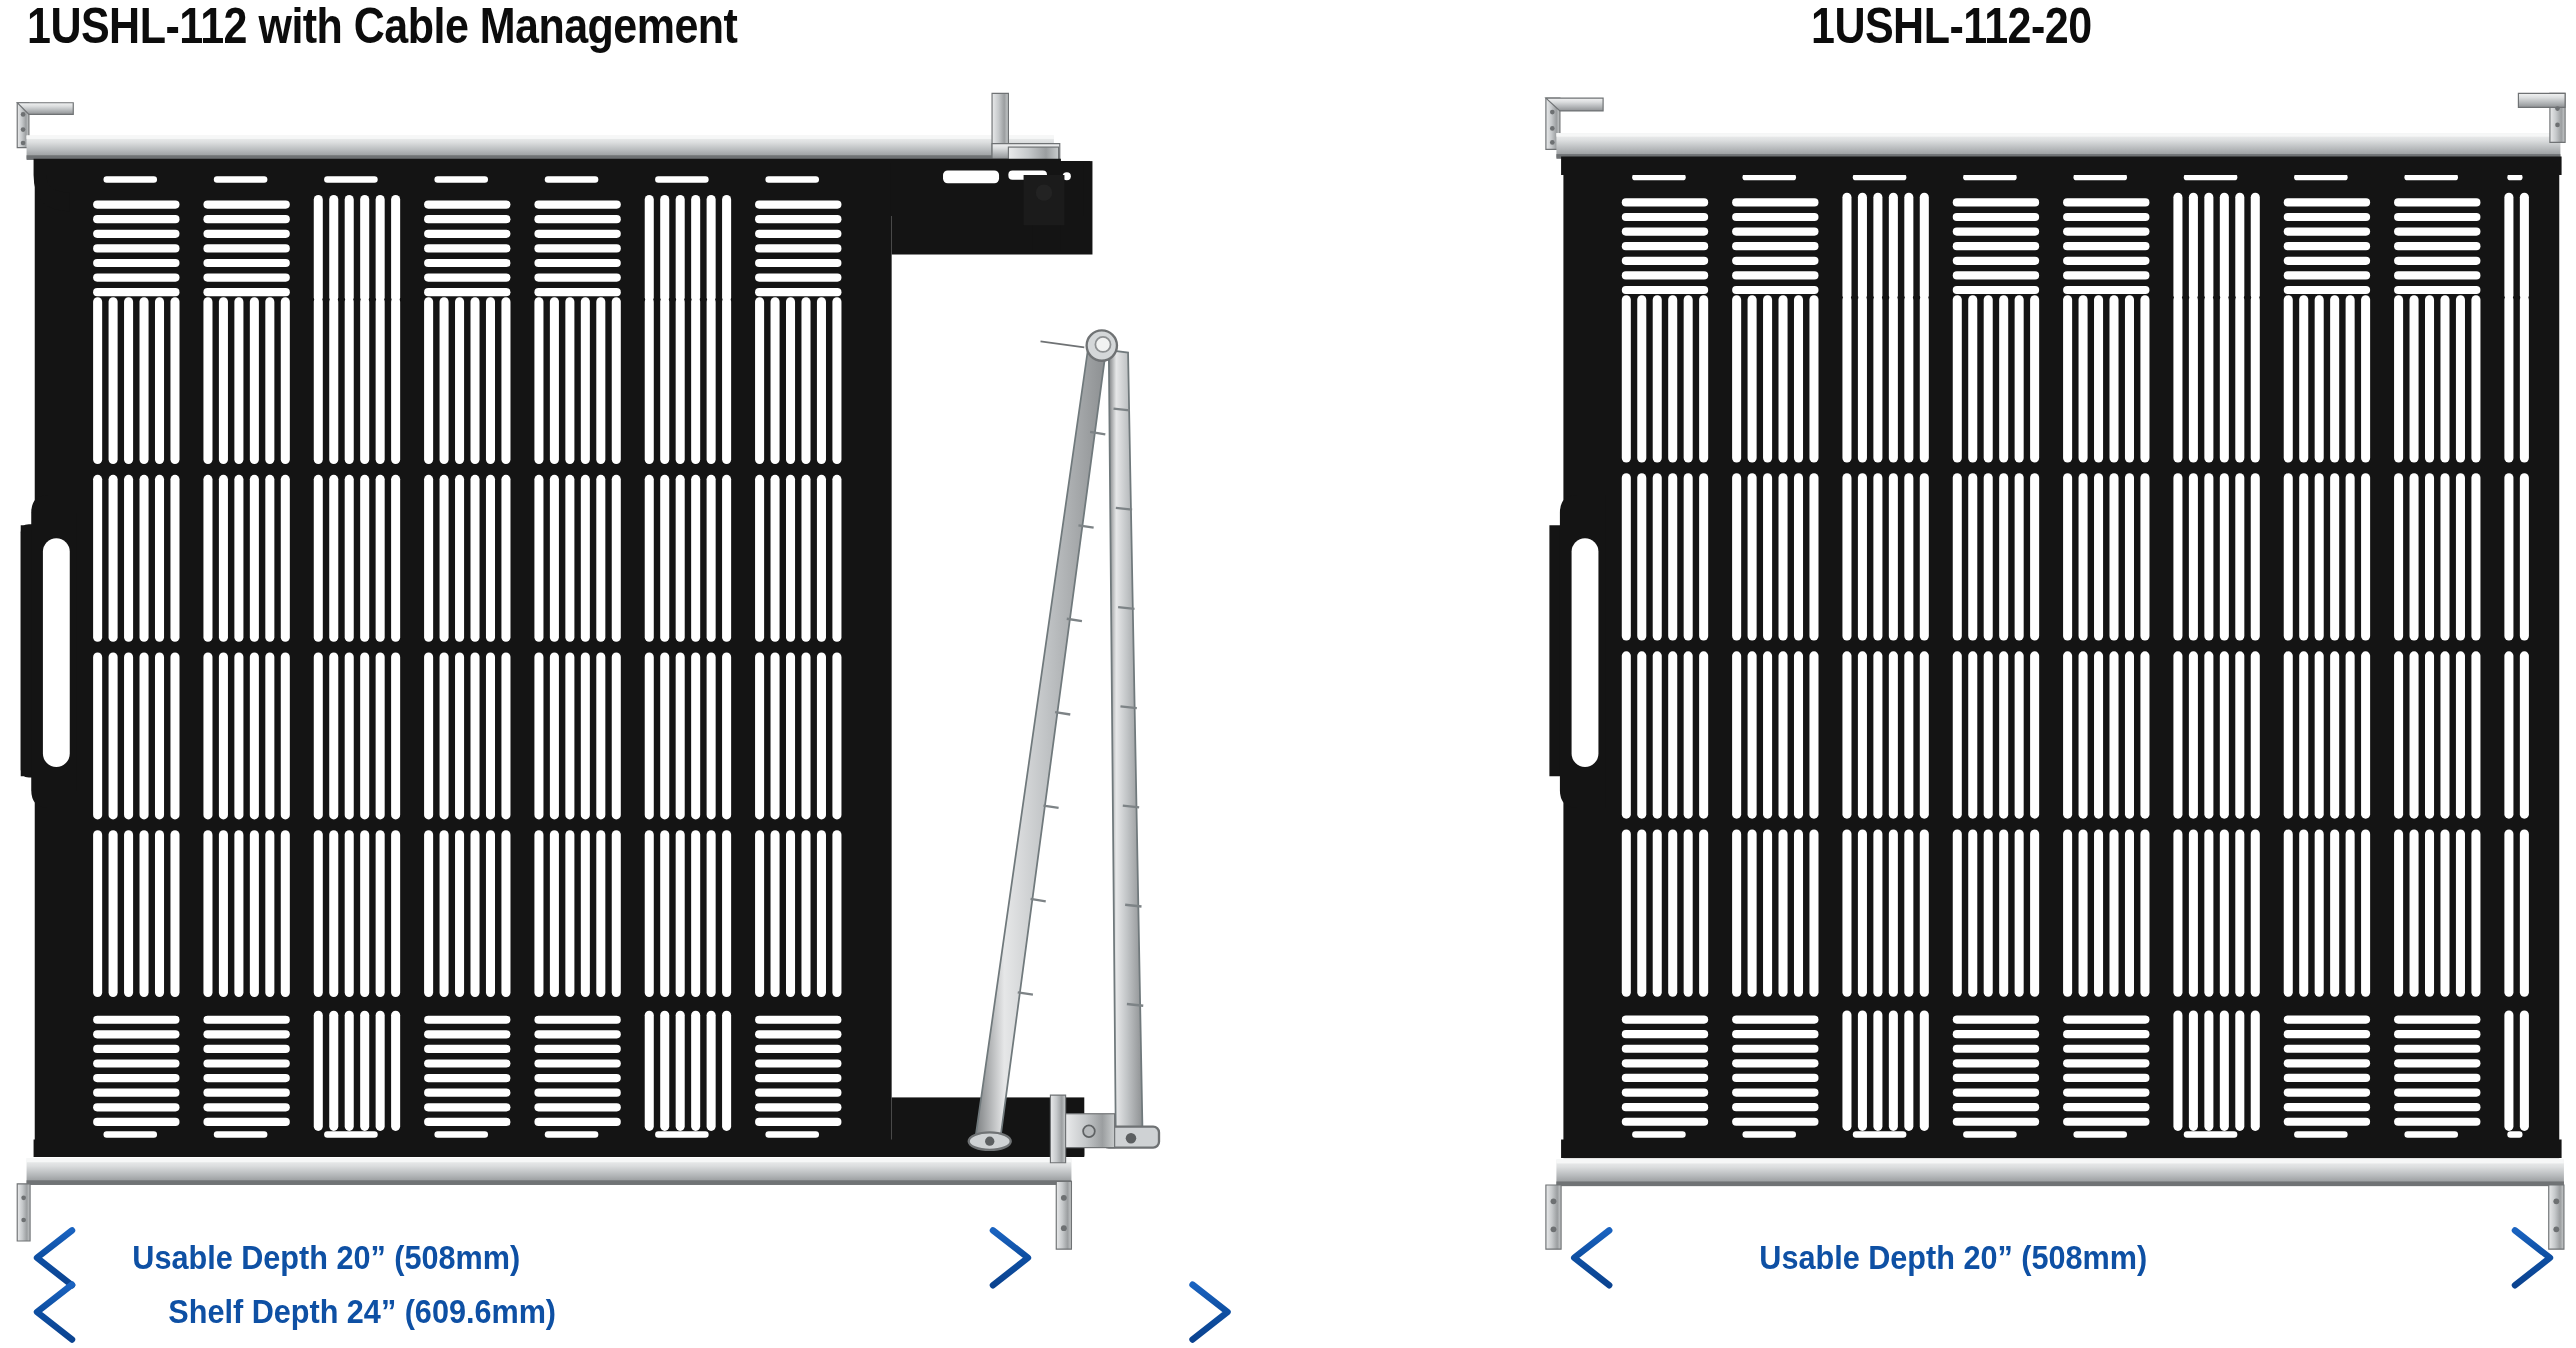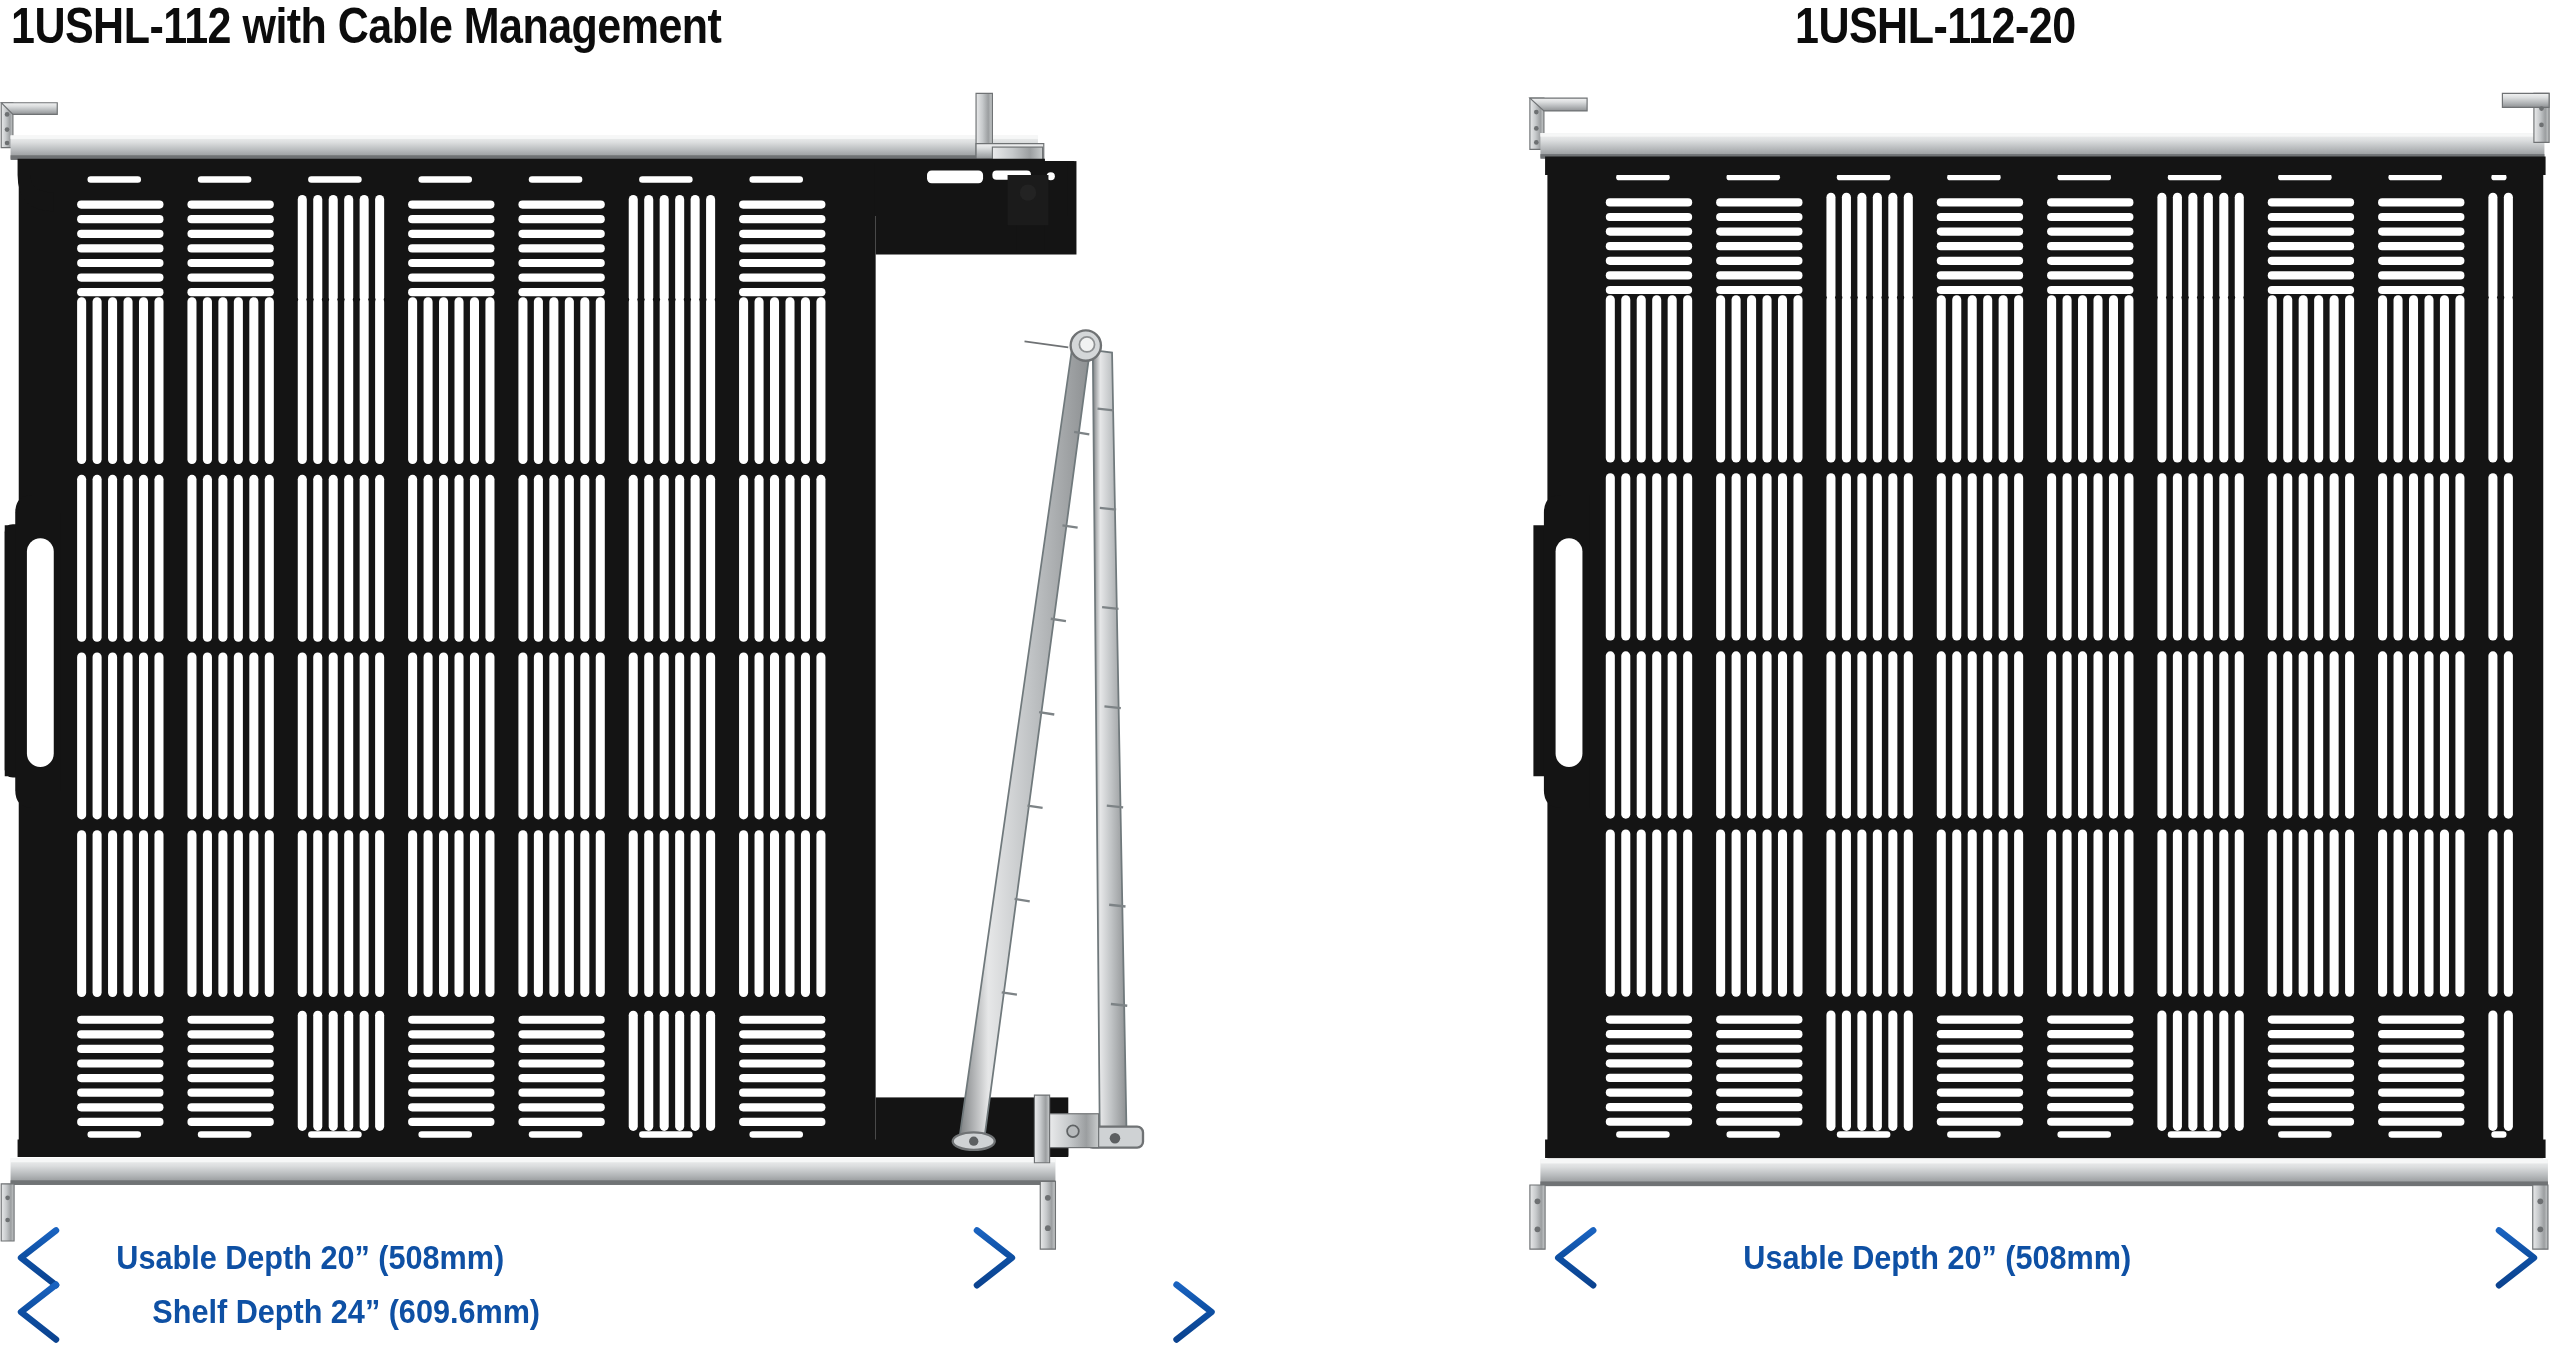--- a/index.html
+++ b/index.html
@@ -1,17 +1,17 @@
 <!DOCTYPE html>
 <html style="font-size:9.3px"><head>
 <meta charset="utf-8">
 <style>
   html,body{margin:0;padding:0;background:#ffffff;}
   body{width:2576px;height:1349px;font-family:"Liberation Sans",sans-serif;overflow:hidden;}
-  .stage{position:relative;width:2103px;height:1349px;background:#fff;}
+  .stage{position:relative;width:2103px;height:1349px;background:#fff;margin-left:16px;}
 
   
   .title{
     position:absolute;
     font-family:"Liberation Sans Narrow","Liberation Sans",sans-serif;
     font-weight:bold;
     font-size:50px;
     line-height:50px;
     color:#0c0c0c;
     letter-spacing:-0.6px;

